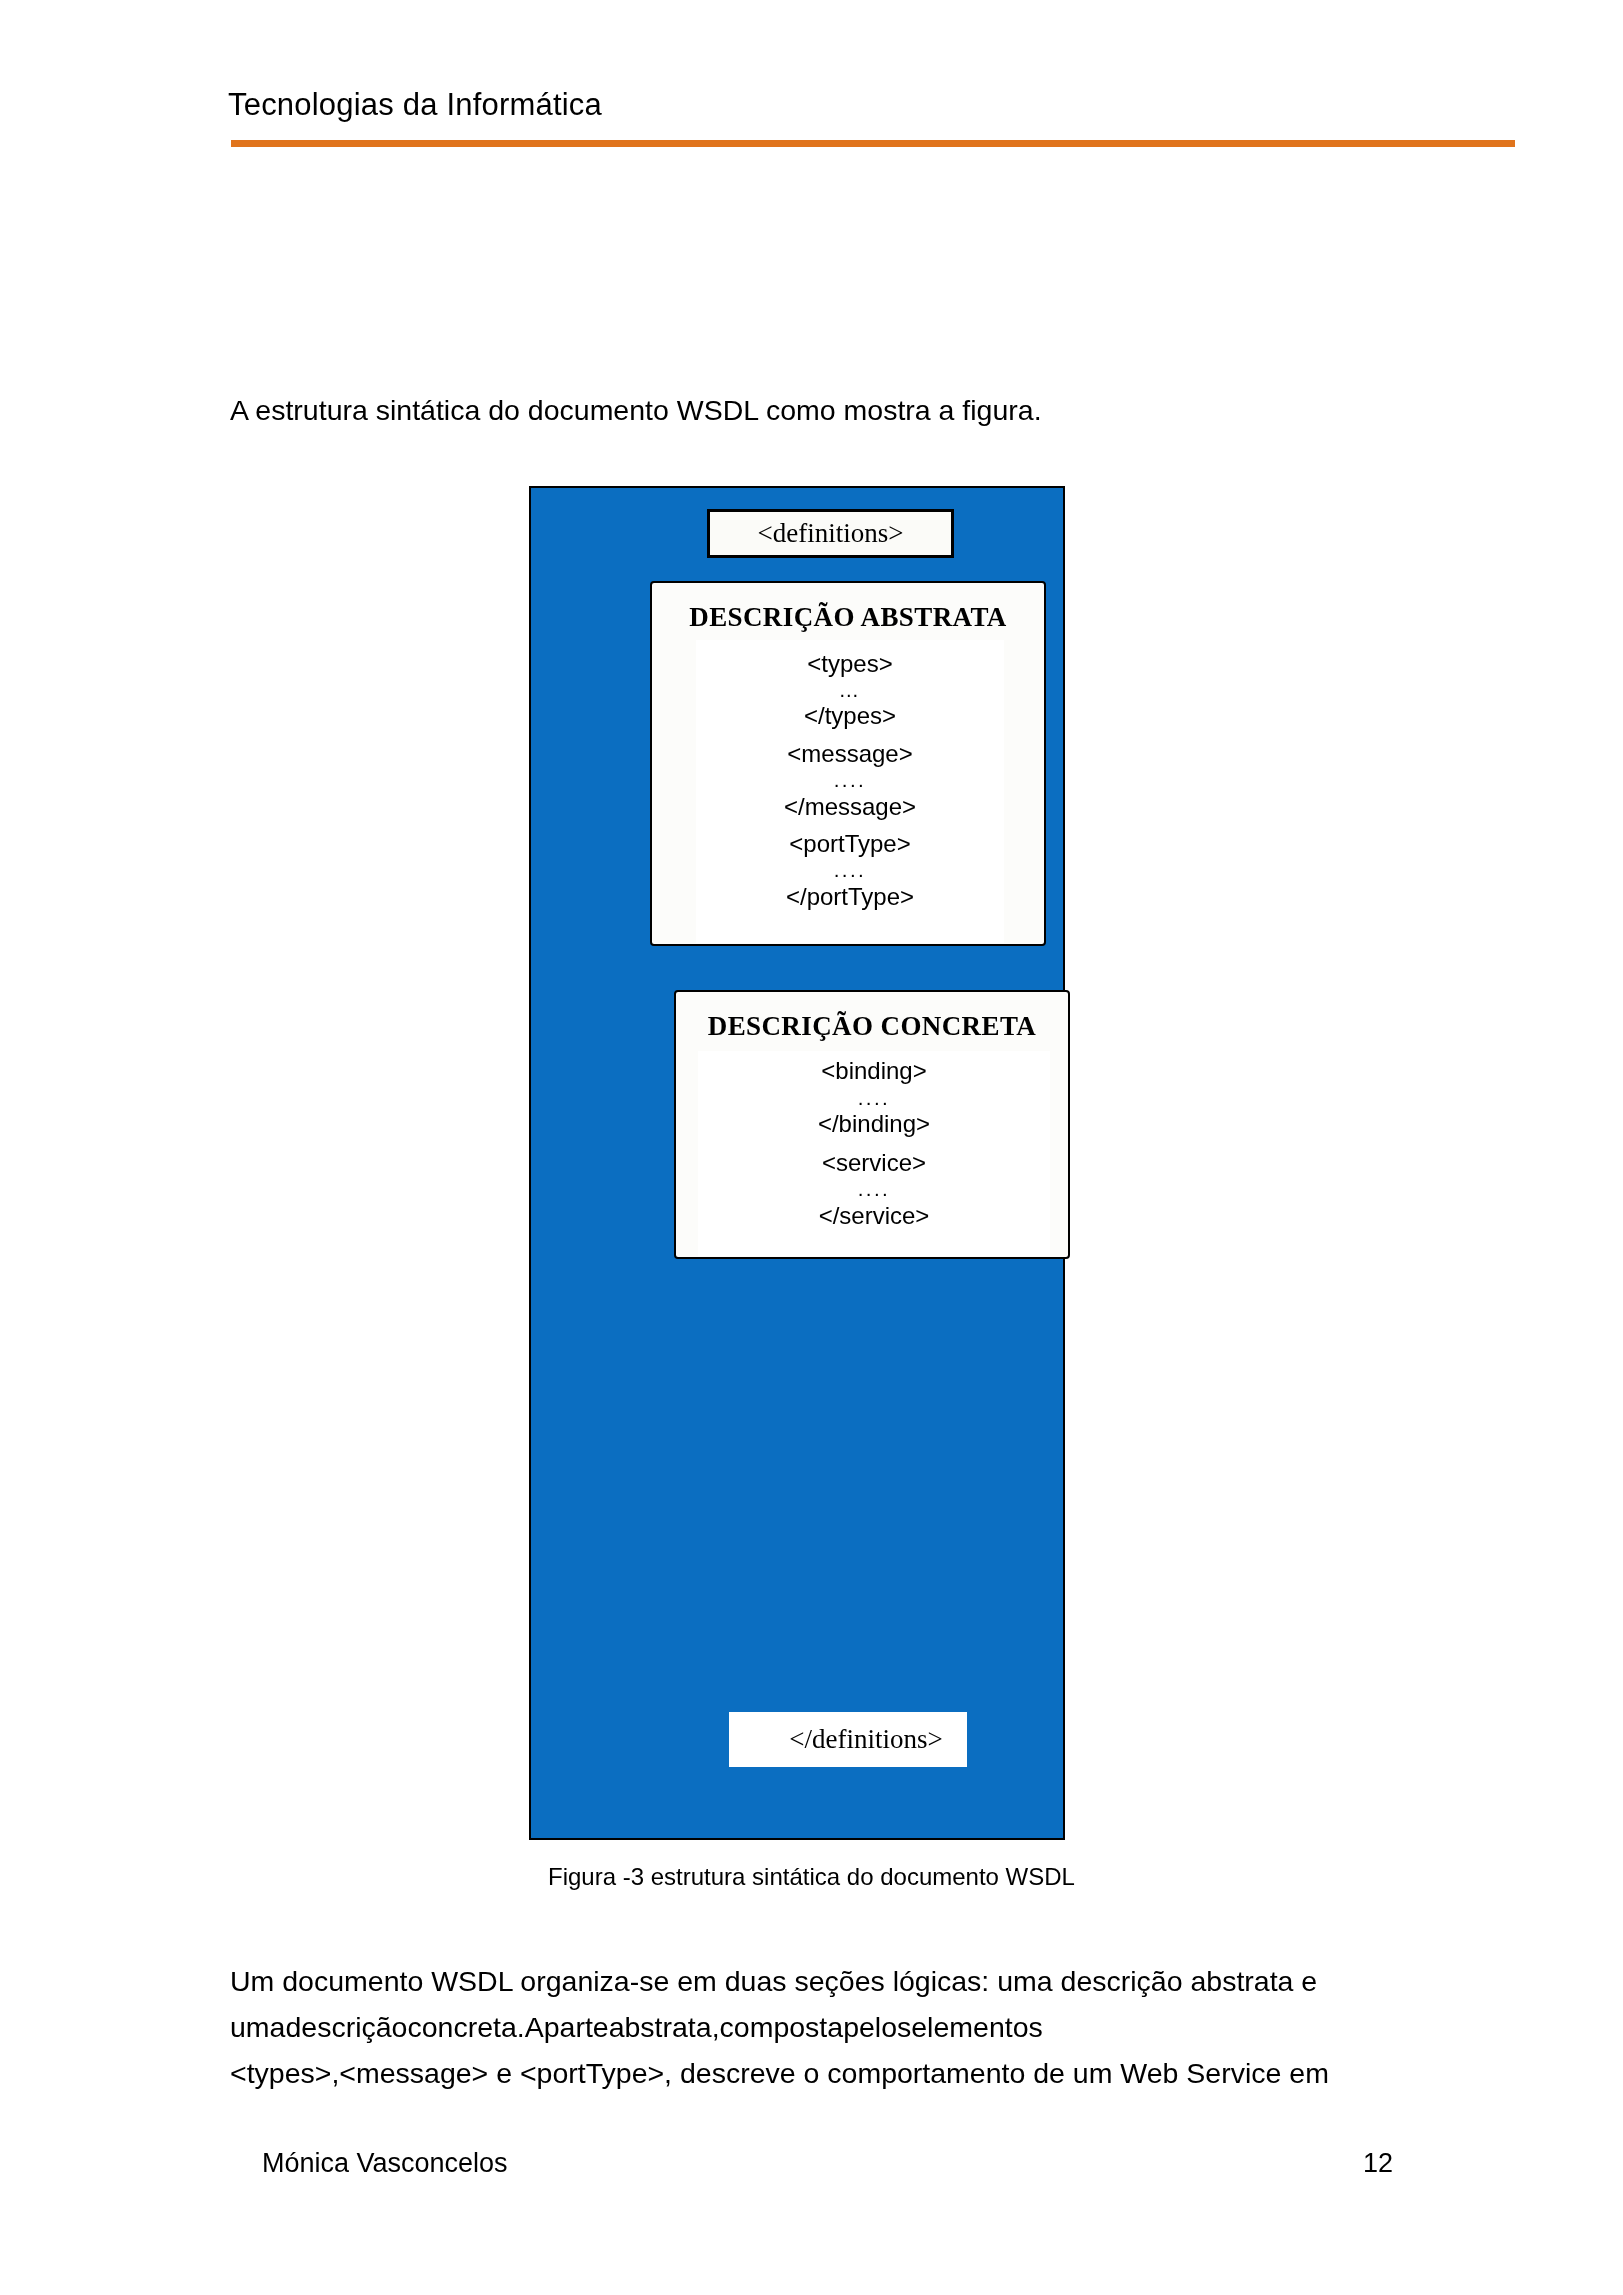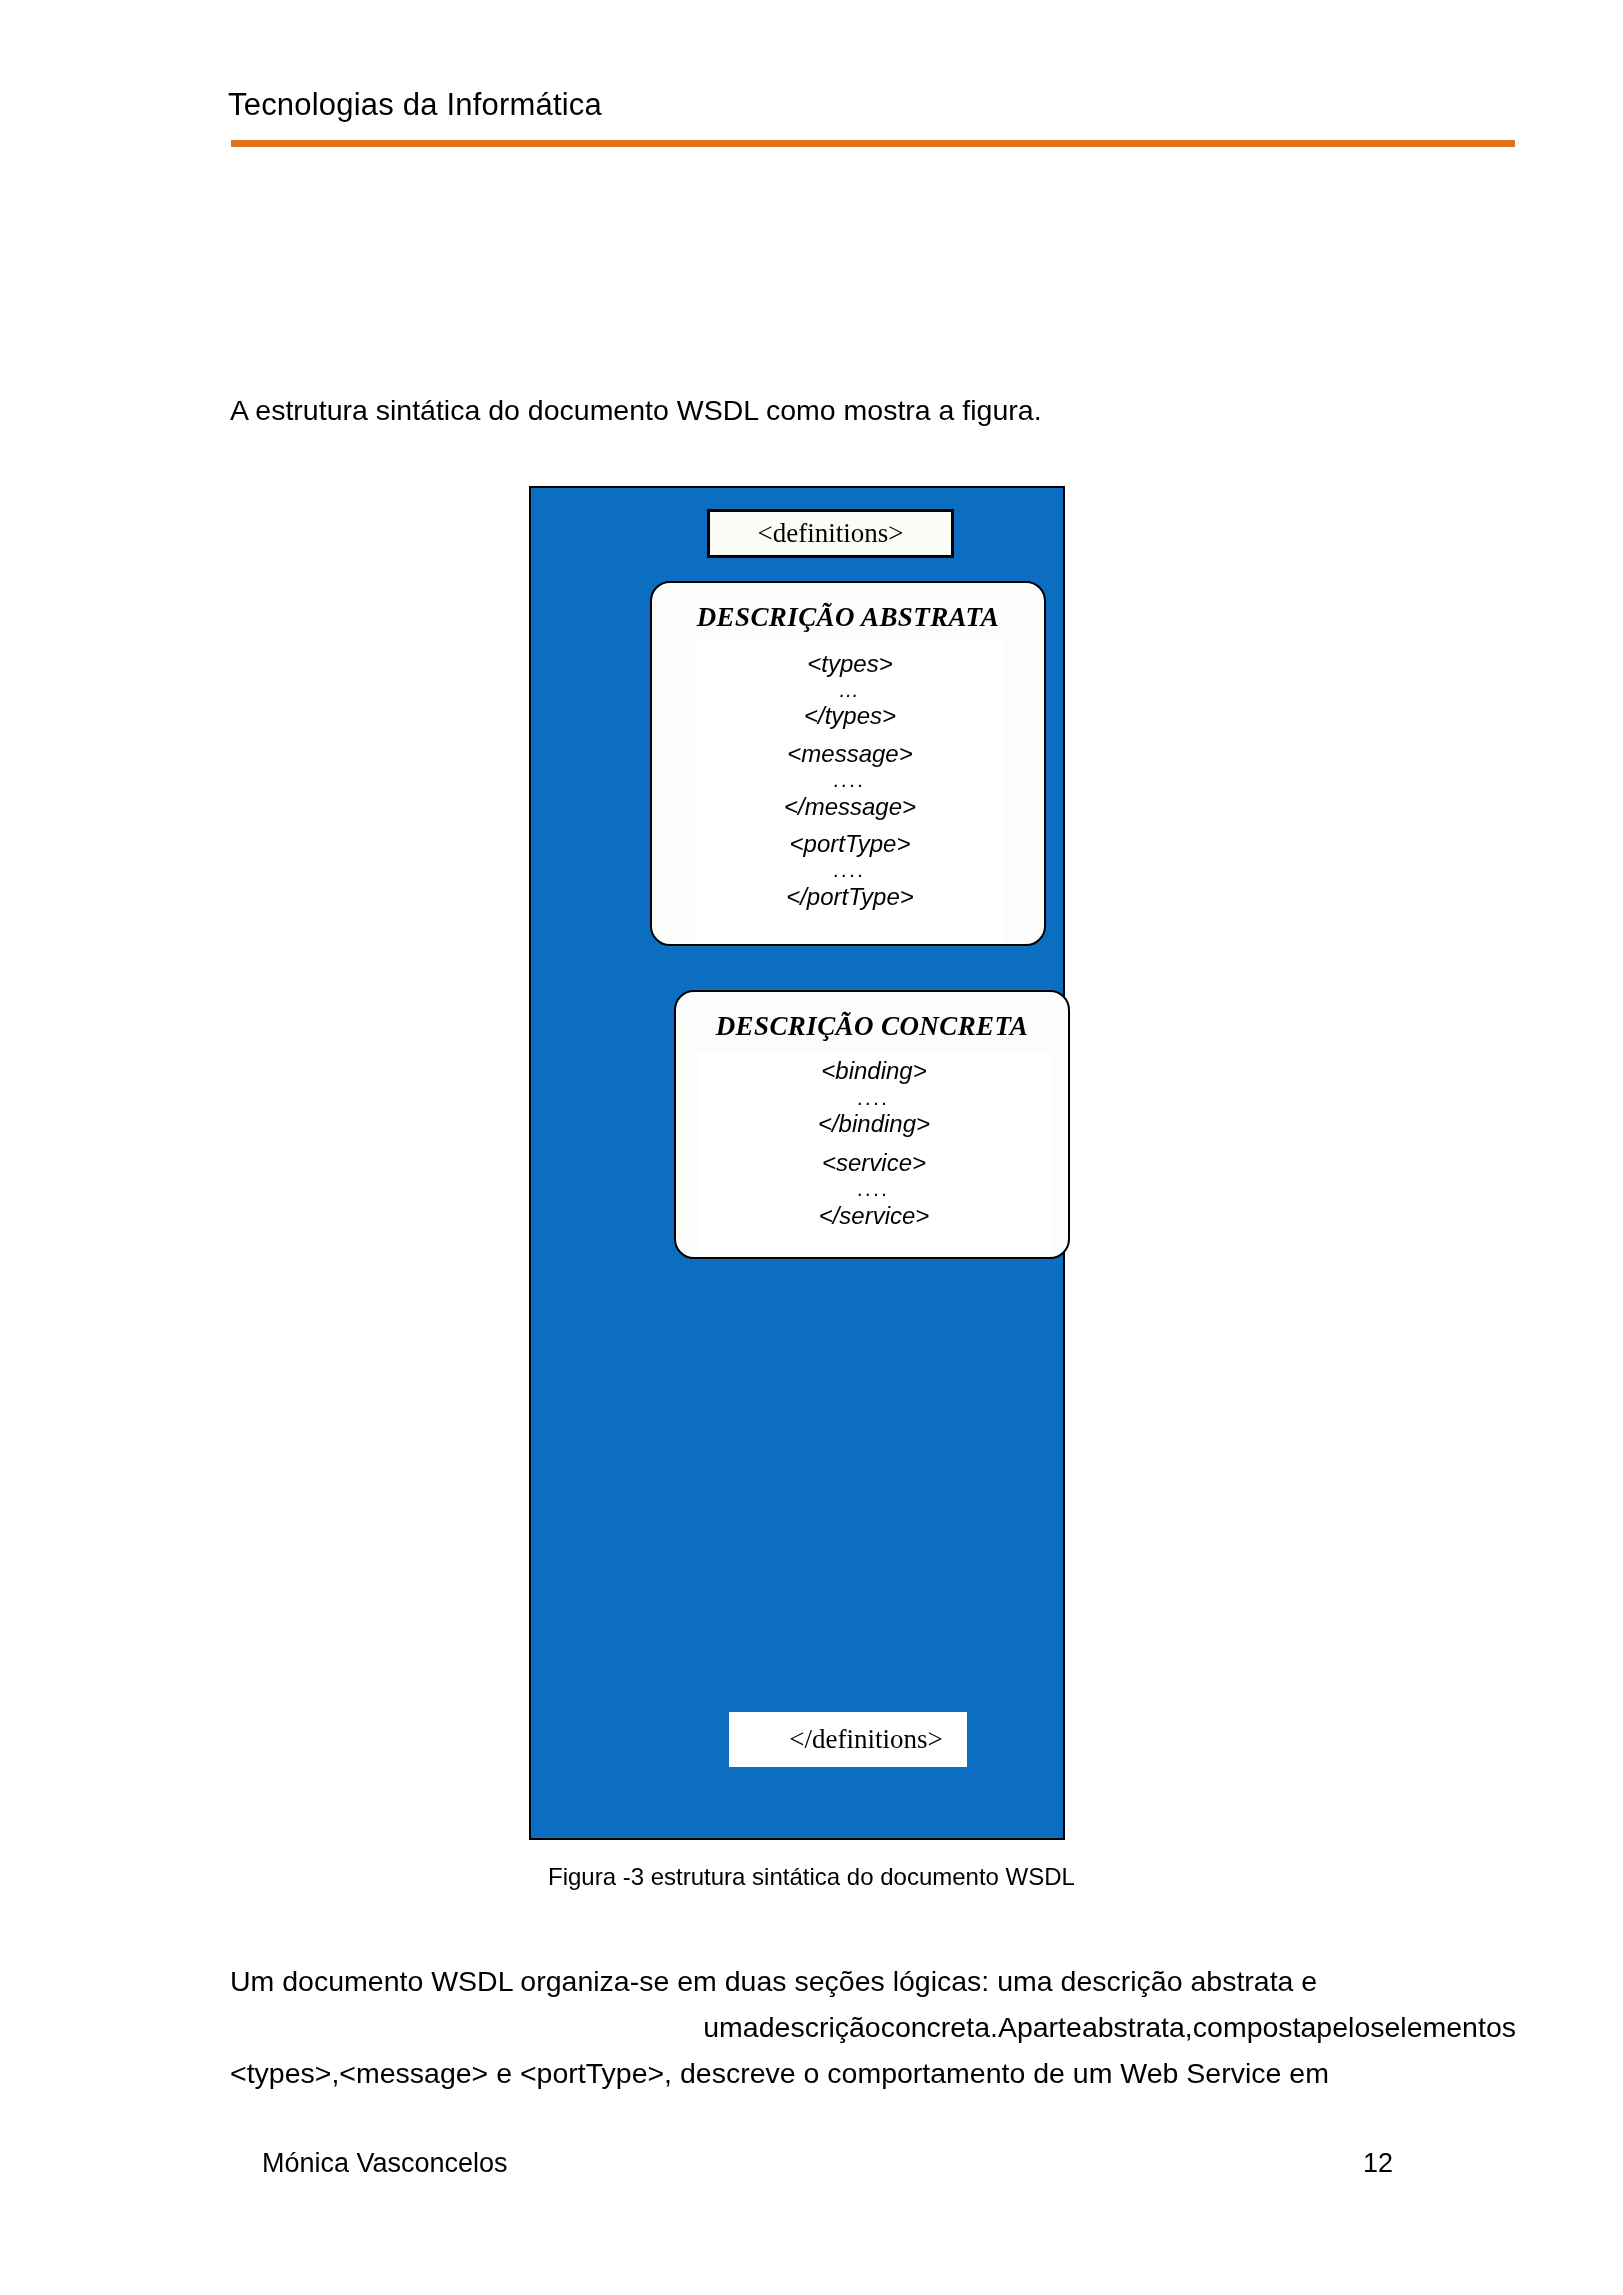--- a/index.html
+++ b/index.html
@@ -106,24 +106,23 @@
   .def-box-bottom span {
     font-family: "Liberation Serif", serif;
     font-size: 27px;
     line-height: 1;
   }
 
   .panel {
     position: absolute;
     background: #FCFCFA;
     border: 2.4px solid #000000;
-    border-radius: 20px;
+    border-radius: 4px;
     box-sizing: border-box;
     overflow: hidden;
-    font-style: italic;
   }
   .panel-abstract {
     left: 119px;
     top: 93px;
     width: 396px;
     height: 365px;
   }
   .panel-concrete {
     left: 143px;
     top: 474px;
@@ -197,21 +196,21 @@
     left: 230px;
     top: 1958px;
     width: 1286px;
     font-size: 28.5px;
     line-height: 1.62;
     text-align: justify;
   }
   .body-par > span { display: block; }
   .body-par .just {
     display: flex;
-    justify-content: flex-end;
+    justify-content: flex-start;
     white-space: nowrap;
   }
 
   
   .footer-author {
     position: absolute;
     left: 262px;
     top: 2148px;
     font-size: 27px;
   }

